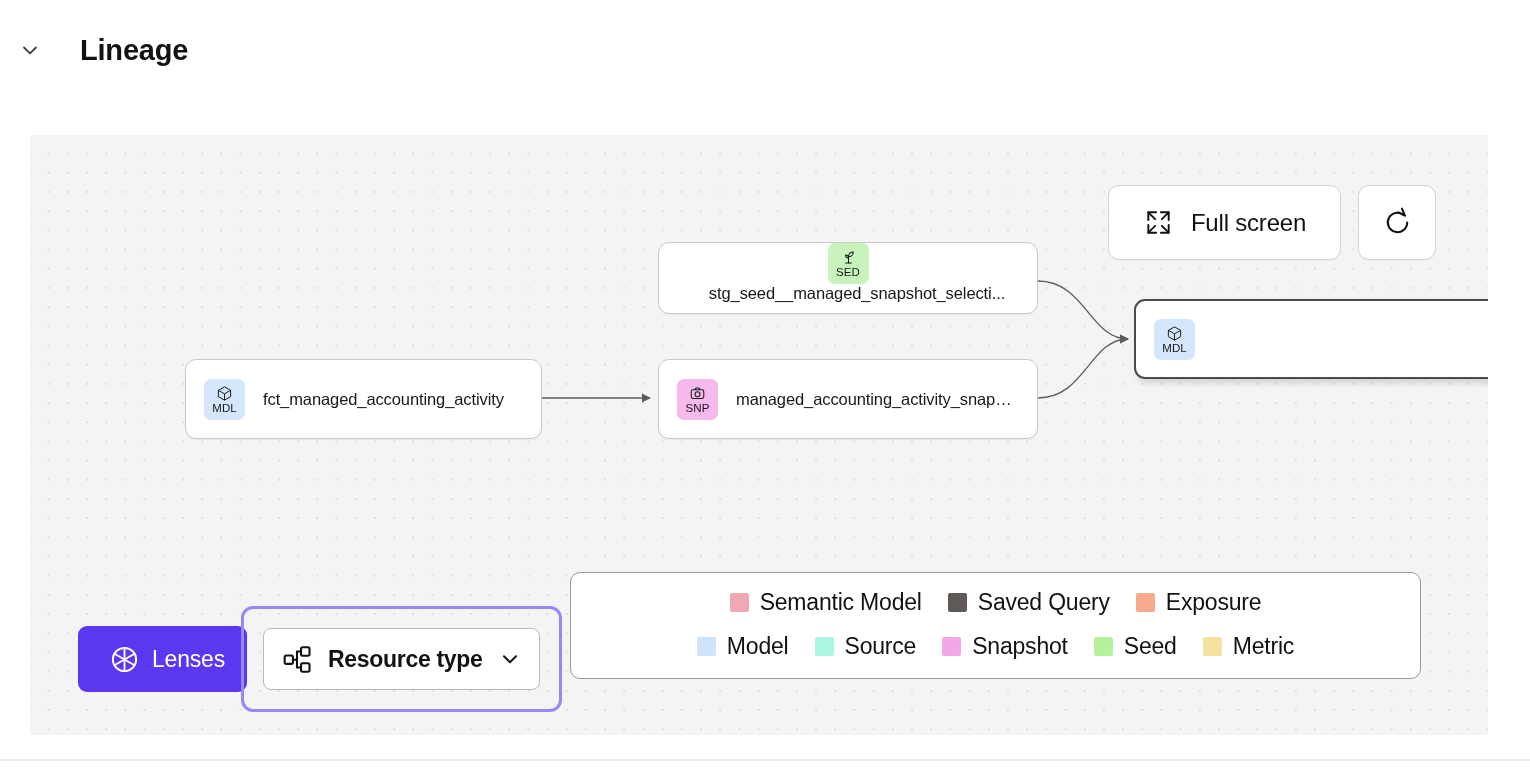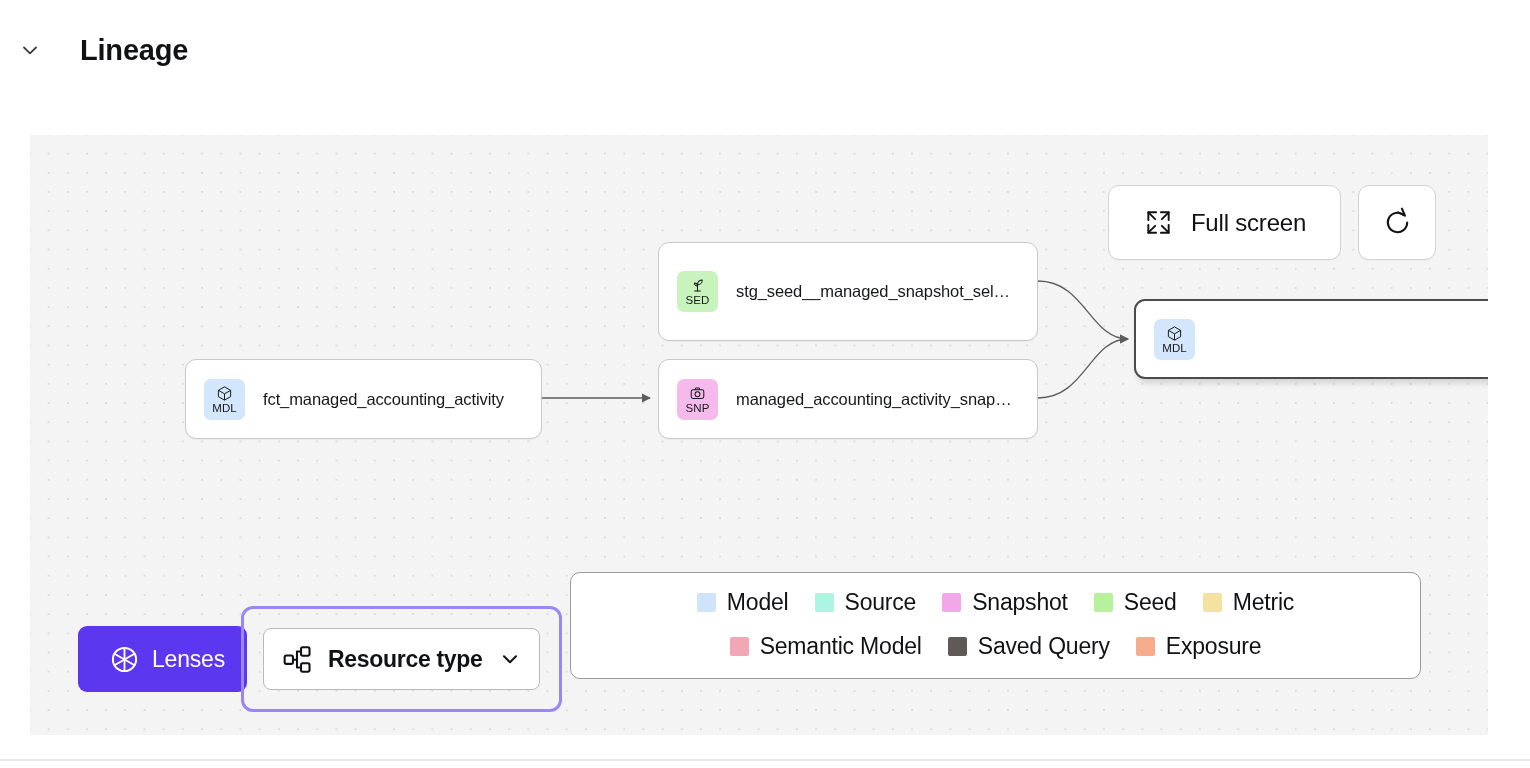--- a/index.html
+++ b/index.html
@@ -295,21 +295,21 @@
             <path d="M10 2.2 L17.2 6.3 L10 10.4 L2.8 6.3 Z" stroke="#17181a" stroke-width="1.15" stroke-linejoin="round"></path>
             <path d="M2.8 6.3 L2.8 13.7 L10 17.8 L17.2 13.7 L17.2 6.3" stroke="#17181a" stroke-width="1.15" stroke-linejoin="round"></path>
             <path d="M10 10.4 L10 17.8" stroke="#17181a" stroke-width="1.15"></path>
           </svg>
         </span>
         <span class="badge-abbrev">MDL</span>
       </div>
       <div class="node-label">fct_managed_accounting_activity</div>
     </div>
 
-    <div class="node" style="left:628px; top:107px; width:380px; height:99px;">
+    <div class="node" style="left:628px; top:107px; width:380px; height:72px;flex-direction:column;">
       <div class="node-badge" style="background:#c8f3bd;">
         <span>
           <svg width="17" height="17" viewBox="0 0 20 20" fill="none">
             <path d="M10 16.4 L10 8.6" stroke="#17181a" stroke-width="1.2" stroke-linecap="round"></path>
             <path d="M10 9.2 C 10 5.6, 12.6 3.4, 15.6 3.4 C 15.6 6.8, 13.2 9.2, 10 9.2 Z" stroke="#17181a" stroke-width="1.2" stroke-linejoin="round"></path>
             <path d="M10 10.6 C 8.2 10.6, 6.4 9.1, 6.4 7.1 C 8.4 7.1, 10 8.6, 10 10.6 Z" stroke="#17181a" stroke-width="1.2" stroke-linejoin="round"></path>
             <path d="M6.6 16.4 L13.4 16.4" stroke="#17181a" stroke-width="1.2" stroke-linecap="round"></path>
           </svg>
         </span>
         <span class="badge-abbrev">SED</span>
@@ -400,53 +400,53 @@
               <path d="M5 8.3 L11 14.2 L17 8.3" stroke="#111214" stroke-width="2" stroke-linecap="round" stroke-linejoin="round"></path>
             </svg>
           </span>
         </div>
       </div>
     </div>
 
     <div class="legend">
       <div class="legend-row">
         <div class="legend-item">
+          <span class="legend-swatch" style="background:#f2a7b4;"></span>
+          <span class="legend-text">Semantic Model</span>
+        </div>
+        <div class="legend-item">
+          <span class="legend-swatch" style="background:#5f5a57;"></span>
+          <span class="legend-text">Saved Query</span>
+        </div>
+        <div class="legend-item">
+          <span class="legend-swatch" style="background:#f5ab8c;"></span>
+          <span class="legend-text">Exposure</span>
+        </div>
+      </div>
+      <div class="legend-row">
+        <div class="legend-item">
           <span class="legend-swatch" style="background:#cfe4fa;"></span>
           <span class="legend-text">Model</span>
         </div>
         <div class="legend-item">
           <span class="legend-swatch" style="background:#acf5e2;"></span>
           <span class="legend-text">Source</span>
         </div>
         <div class="legend-item">
           <span class="legend-swatch" style="background:#f2a8e8;"></span>
           <span class="legend-text">Snapshot</span>
         </div>
         <div class="legend-item">
           <span class="legend-swatch" style="background:#b6f29b;"></span>
           <span class="legend-text">Seed</span>
         </div>
         <div class="legend-item">
           <span class="legend-swatch" style="background:#f6e2a0;"></span>
           <span class="legend-text">Metric</span>
         </div>
       </div>
-      <div class="legend-row">
-        <div class="legend-item">
-          <span class="legend-swatch" style="background:#f2a7b4;"></span>
-          <span class="legend-text">Semantic Model</span>
-        </div>
-        <div class="legend-item">
-          <span class="legend-swatch" style="background:#5f5a57;"></span>
-          <span class="legend-text">Saved Query</span>
-        </div>
-        <div class="legend-item">
-          <span class="legend-swatch" style="background:#f5ab8c;"></span>
-          <span class="legend-text">Exposure</span>
-        </div>
-      </div>
     </div>
 
   </div>
 
   <div class="bottom-divider"></div>
 
 </div>
 
 </body></html>

